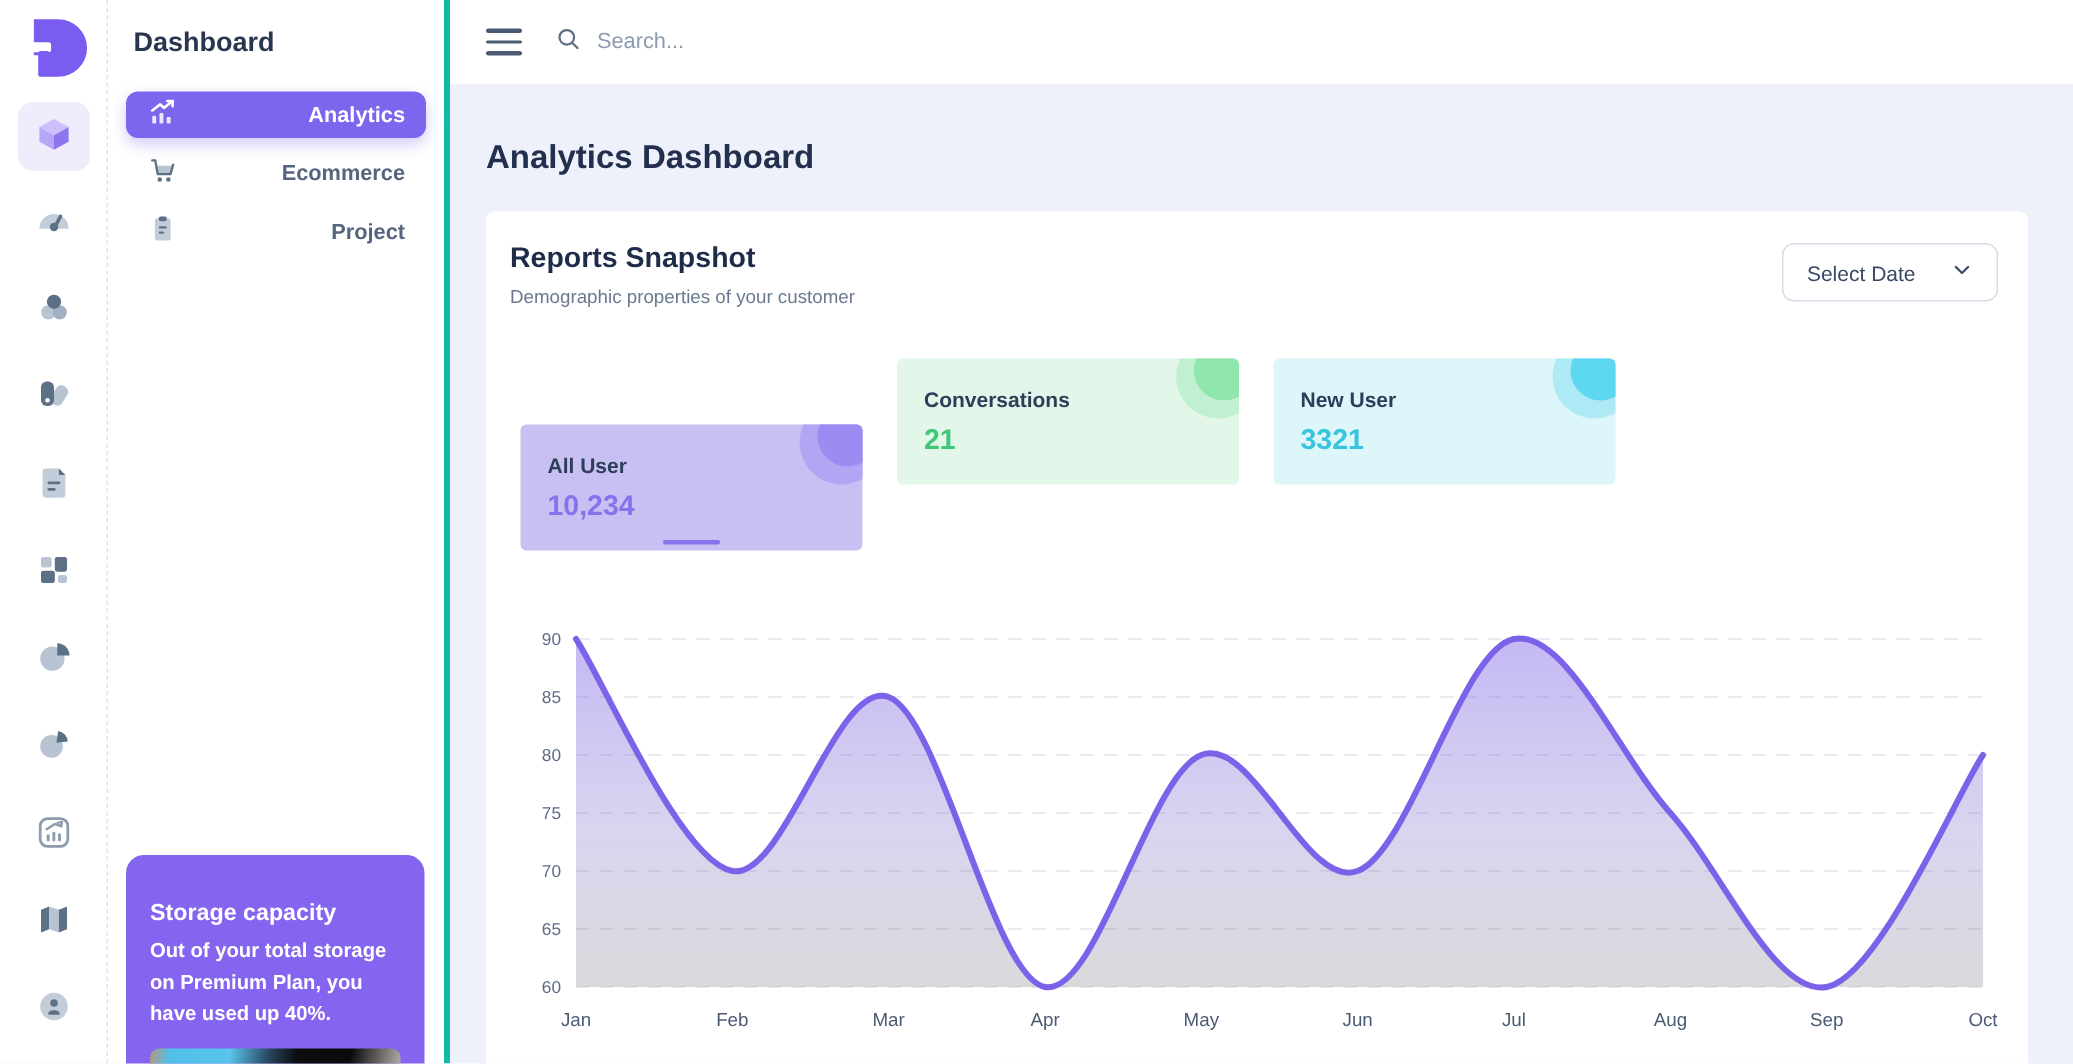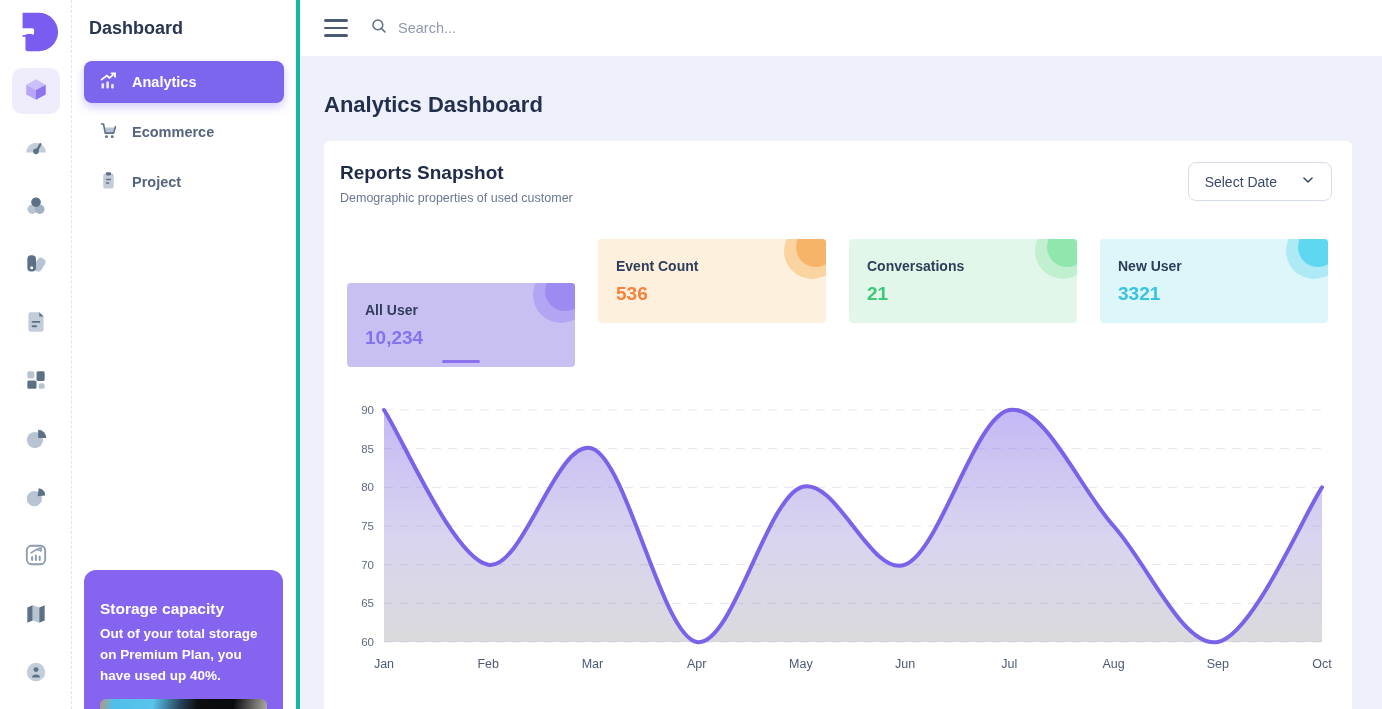--- a/index.html
+++ b/index.html
@@ -24,23 +24,23 @@
   }
   .rail-item.active { background:#efecfc; }
   .rail-item svg { width:26px; height:26px; }
   
   .sidebar {
     width:228px; flex:0 0 228px; background:#fff; border-right:4px solid #14b8a6;
     padding:14px 12px; position:relative;
   }
   .sidebar-title { font-size:18px; font-weight:700; color:#2a3550; margin:4px 0 22px 5px; }
   .menu-item {
-    height:42px; border-radius:8px; display:flex; align-items:center; gap:13px;
+    height:31px; border-radius:8px; display:flex; align-items:center; gap:13px;
     padding:0 14px; margin-bottom:8px; font-size:14.5px; font-weight:600;
-    color:#55657e; cursor:pointer;
+    color:#55657e; cursor:pointer;justify-content:space-between;
   }
   .menu-item svg { width:21px; height:21px; flex:0 0 21px; }
   .menu-item.active { background:#7c66ee; color:#fff; box-shadow:0 4px 10px rgba(124,102,238,.35); }
   .storage-card {
     position:absolute; left:12px; right:13px; top:570px; height:220px;
     background:#8565f0; border-radius:12px; padding:16px; color:#fff;
   }
   .storage-title { font-size:15.5px; font-weight:700; margin-top:14px; }
   .storage-body { font-size:13.5px; font-weight:600; line-height:1.55; margin-top:6px; }
   .storage-image {
@@ -79,21 +79,21 @@
   .stats-row { margin:34px 0 0 7px; display:grid; grid-template-columns:repeat(4,228px); gap:23px; }
   .stat-card { height:84px; border-radius:4px; padding:14px 18px; position:relative; overflow:hidden; cursor:pointer; }
   .stat-label { font-size:14px; font-weight:600; color:#2e3d59; margin-top:5px; }
   .stat-value { font-size:19px; font-weight:700; margin-top:9px; }
   .circ { position:absolute; border-radius:50%; }
   .circ-outer { width:56px; height:56px; top:-16px; right:-14px; }
   .circ-inner { width:40px; height:40px; top:-12px; right:-10px; }
   .stat-underline { position:absolute; bottom:4px; left:95px; width:38px; height:3px; border-radius:3px; background:#8a72ee; display:none; }
   .stat-card[data-underline="true"] .stat-underline { display:block; }
   
-  .chart-wrap { margin-top:33px;text-align:right; }
+  .chart-wrap { margin-top:49px;text-align:right; }
 </style>
 </head>
 <body>
 
 <aside class="rail">
   <div class="logo">
     <svg viewBox="0 0 48 48">
       <path d="M10 4 H27 A20 20 0 0 1 27 44 H19 V29 H10 Z" fill="#7a5cf0"></path>
       <rect x="5" y="20" width="17" height="7" rx="2" fill="#fff"></rect>
       <rect x="13" y="26" width="8" height="18" rx="2" fill="#7a5cf0"></rect>
@@ -240,44 +240,37 @@
     </div>
   </header>
 
   <div class="content">
     <h1 class="page-title">Analytics Dashboard</h1>
 
     <section class="report-card">
       <div class="report-head">
         <div>
           <div class="report-title">Reports Snapshot</div>
-          <div class="report-subtitle">Demographic properties of used customer</div>
+          <div class="report-subtitle">Demographic properties of your customer</div>
         </div>
         <button class="date-btn">
           <span>Select Date</span>
           <span><svg viewBox="0 0 24 24" width="14" height="14">
             <path d="M5 8.5 L12 15.5 L19 8.5" fill="none" stroke="#3a4a66" stroke-width="2.6" stroke-linecap="round" stroke-linejoin="round"></path>
               </svg></span>
         </button>
       </div>
 
       <div class="stats-row">
         <div class="stat-card" data-underline="true" style="background: rgb(200, 192, 242); margin-top: 44px;">
           <div class="circ circ-outer" style="background: rgb(179, 165, 243);"></div>
           <div class="circ circ-inner" style="background: rgb(157, 139, 242);"></div>
           <div class="stat-label">All User</div>
           <div class="stat-value" style="color: rgb(131, 116, 238);">10,234</div>
           <div class="stat-underline"></div>
-        </div>
-        <div class="stat-card" data-underline="false" style="background: rgb(253, 240, 220);">
-          <div class="circ circ-outer" style="background: rgb(249, 212, 160);"></div>
-          <div class="circ circ-inner" style="background: rgb(246, 180, 105);"></div>
-          <div class="stat-label">Event Count</div>
-          <div class="stat-value" style="color: rgb(245, 130, 61);">536</div>
-
         </div>
         <div class="stat-card" data-underline="false" style="background: rgb(226, 247, 233);">
           <div class="circ circ-outer" style="background: rgb(192, 240, 208);"></div>
           <div class="circ circ-inner" style="background: rgb(143, 231, 173);"></div>
           <div class="stat-label">Conversations</div>
           <div class="stat-value" style="color: rgb(62, 200, 120);">21</div>
 
         </div>
         <div class="stat-card" data-underline="false" style="background: rgb(220, 246, 250);">
           <div class="circ circ-outer" style="background: rgb(174, 234, 246);"></div>

